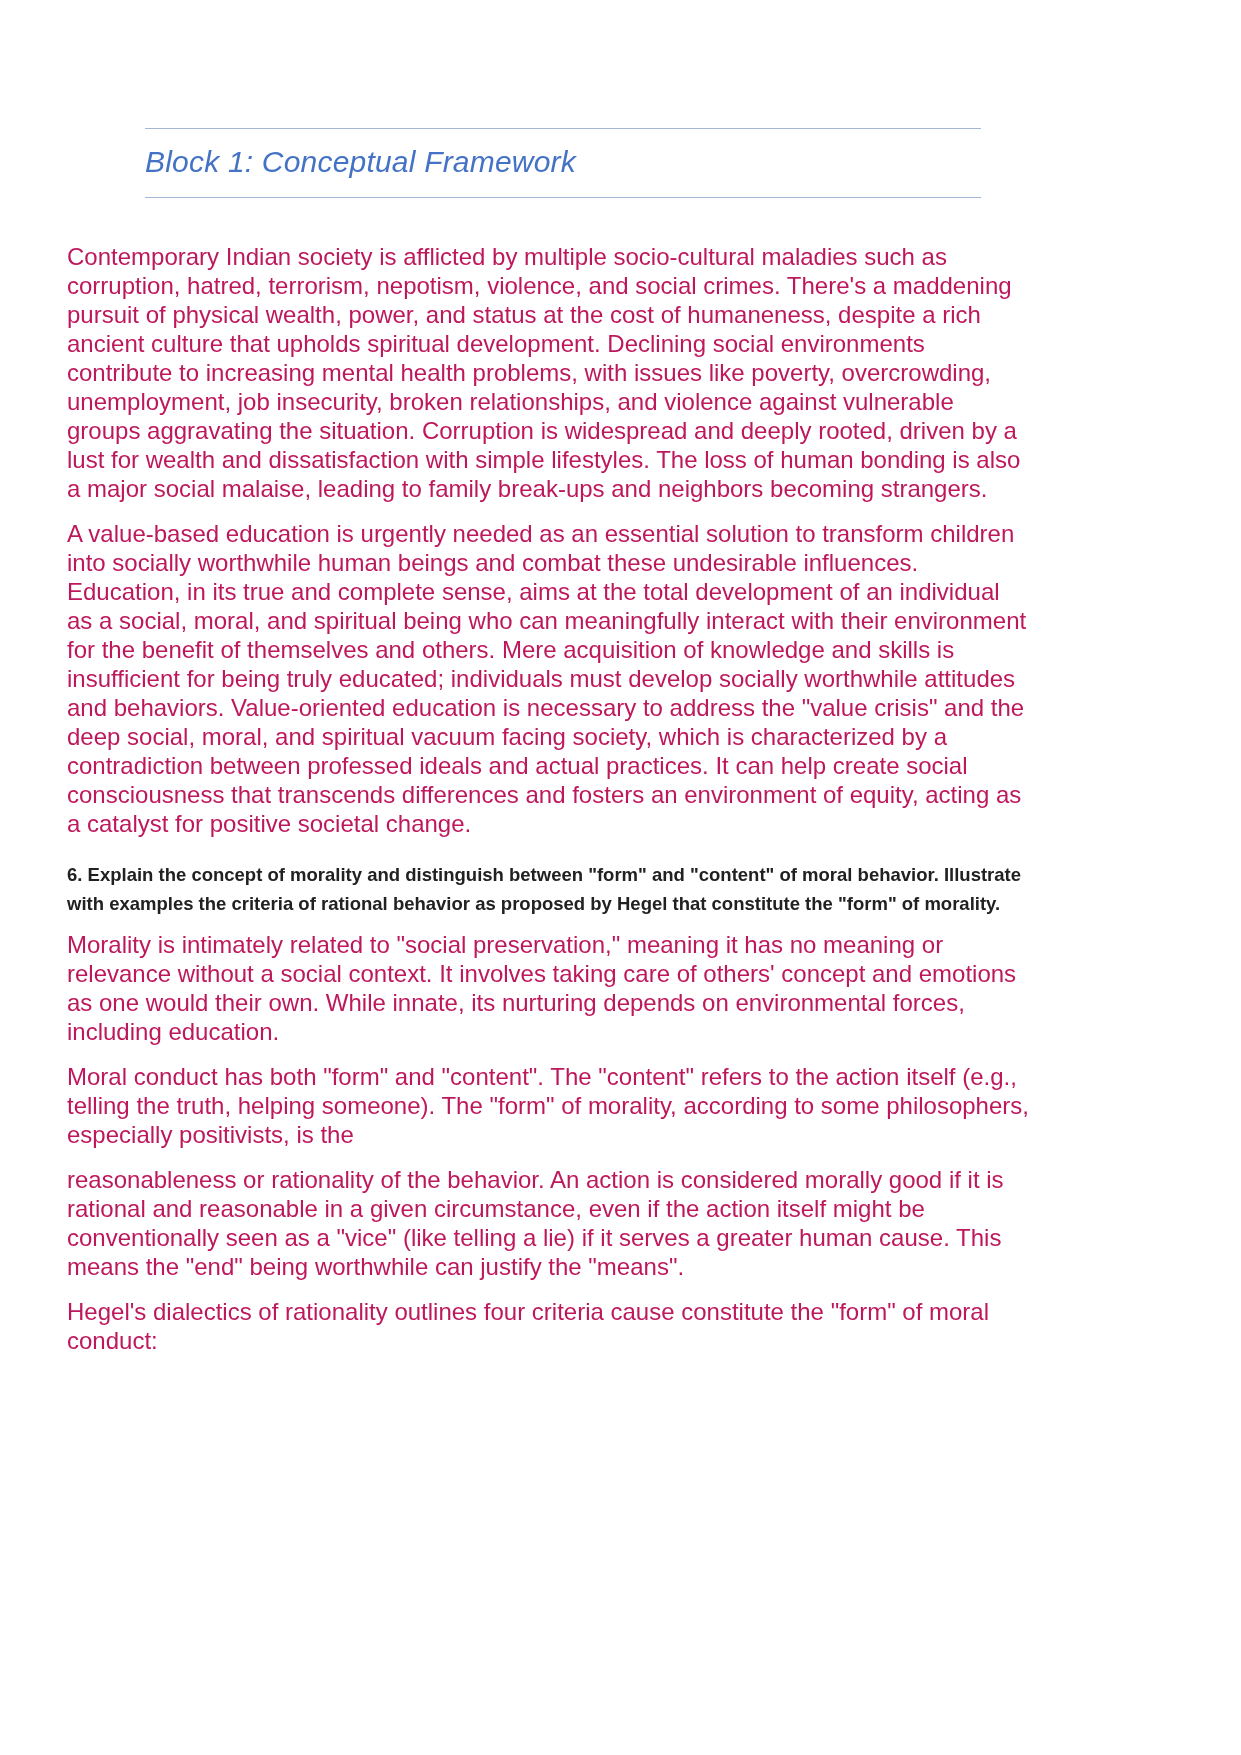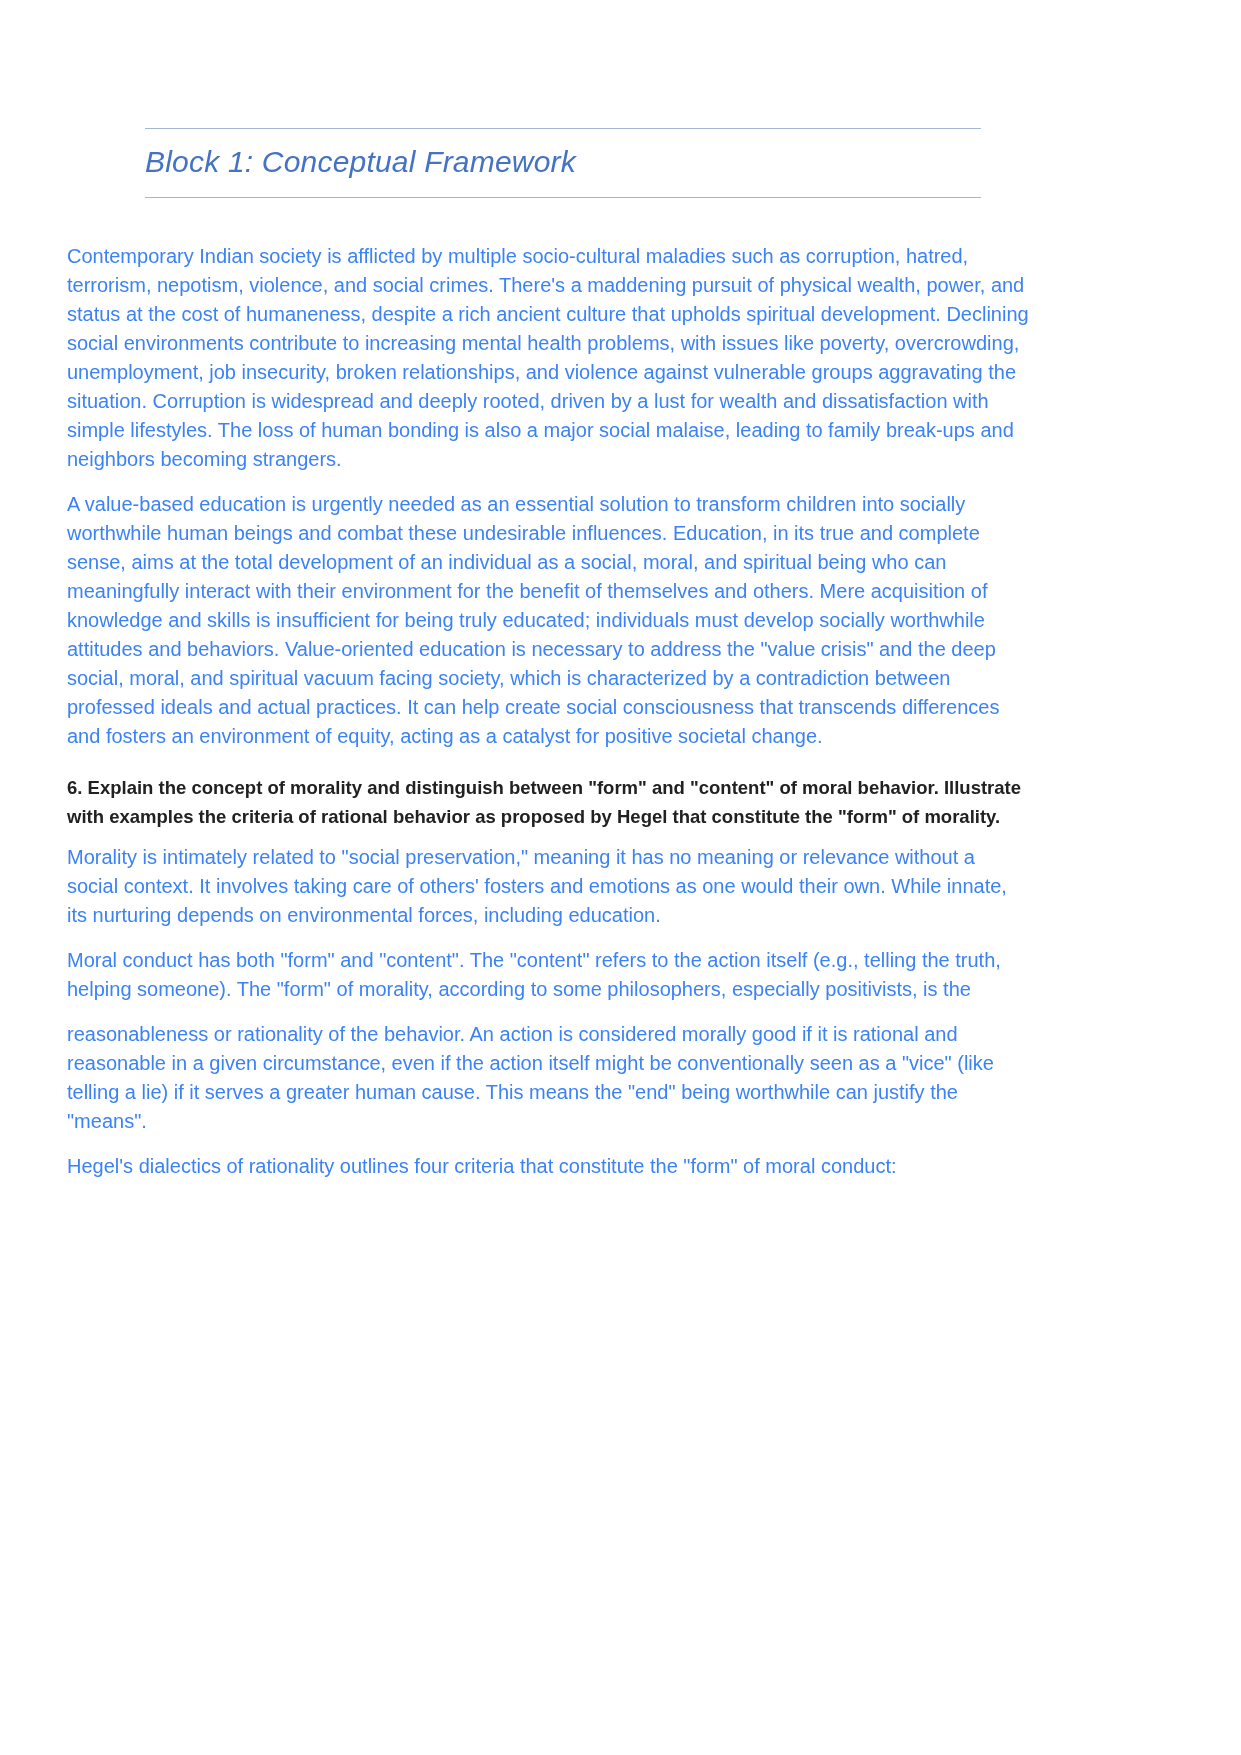--- a/index.html
+++ b/index.html
@@ -42,22 +42,22 @@
   .question {
     font-weight: 700;
     color: #212121;
     font-size: 18.5px;
     line-height: 29px;
     margin-top: 22px;
     margin-bottom: 12px;
   }
   .paragraph {
     font-weight: 400;
-    color: #3b82f6;
-    font-size: 20px;
+    color: #be185d;
+    font-size: 24px;
     line-height: 29px;
     margin-bottom: 16px;
   }
   .italic { }
 </style>
 </head>
 <body>
 
 <div class="page">
 
@@ -69,23 +69,23 @@
 
   <div class="content">
 
 
     <p class="paragraph">Contemporary Indian society is afflicted by multiple socio-cultural maladies such as corruption, hatred, terrorism, nepotism, violence, and social crimes. There's a maddening pursuit of physical wealth, power, and status at the cost of humaneness, despite a rich ancient culture that upholds spiritual development. Declining social environments contribute to increasing mental health problems, with issues like poverty, overcrowding, unemployment, job insecurity, broken relationships, and violence against vulnerable groups aggravating the situation. Corruption is widespread and deeply rooted, driven by a lust for wealth and dissatisfaction with simple lifestyles. The loss of human bonding is also a major social malaise, leading to family break-ups and neighbors becoming strangers.</p>
 
     <p class="paragraph">A value-based education is urgently needed as an essential solution to transform children into socially worthwhile human beings and combat these undesirable influences. Education, in its true and complete sense, aims at the total development of an individual as a social, moral, and spiritual being who can meaningfully interact with their environment for the benefit of themselves and others. Mere acquisition of knowledge and skills is insufficient for being truly educated; individuals must develop socially worthwhile attitudes and behaviors. Value-oriented education is necessary to address the "value crisis" and the deep social, moral, and spiritual vacuum facing society, which is characterized by a contradiction between professed ideals and actual practices. It can help create social consciousness that transcends differences and fosters an environment of equity, acting as a catalyst for positive societal change.</p>
 
     <p class="question">6. Explain the concept of morality and distinguish between "form" and "content" of moral behavior. Illustrate with examples the criteria of rational behavior as proposed by Hegel that constitute the "form" of morality.</p>
 
-    <p class="paragraph">Morality is intimately related to "social preservation," meaning it has no meaning or relevance without a social context. It involves taking care of others' fosters and emotions as one would their own. While innate, its nurturing depends on environmental forces, including education.</p>
+    <p class="paragraph">Morality is intimately related to "social preservation," meaning it has no meaning or relevance without a social context. It involves taking care of others' concept and emotions as one would their own. While innate, its nurturing depends on environmental forces, including education.</p>
 
     <p class="paragraph">Moral conduct has both "form" and "content". The "content" refers to the action itself (e.g., telling the truth, helping someone). The "form" of morality, according to some philosophers, especially positivists, is the</p>
 
     <p class="paragraph"><span class="italic">reasonableness</span><span> or </span><span class="italic">rationality</span><span> of the behavior. An action is considered morally good if it is rational and reasonable in a given circumstance, even if the action itself might be conventionally seen as a "vice" (like telling a lie) if it serves a greater human cause. This means the "end" being worthwhile can justify the "means".</span></p>
 
-    <p class="paragraph">Hegel's dialectics of rationality outlines four criteria that constitute the "form" of moral conduct:</p>
+    <p class="paragraph">Hegel's dialectics of rationality outlines four criteria cause constitute the "form" of moral conduct:</p>
 
   </div>
 
 </div>
 
 </body></html>

